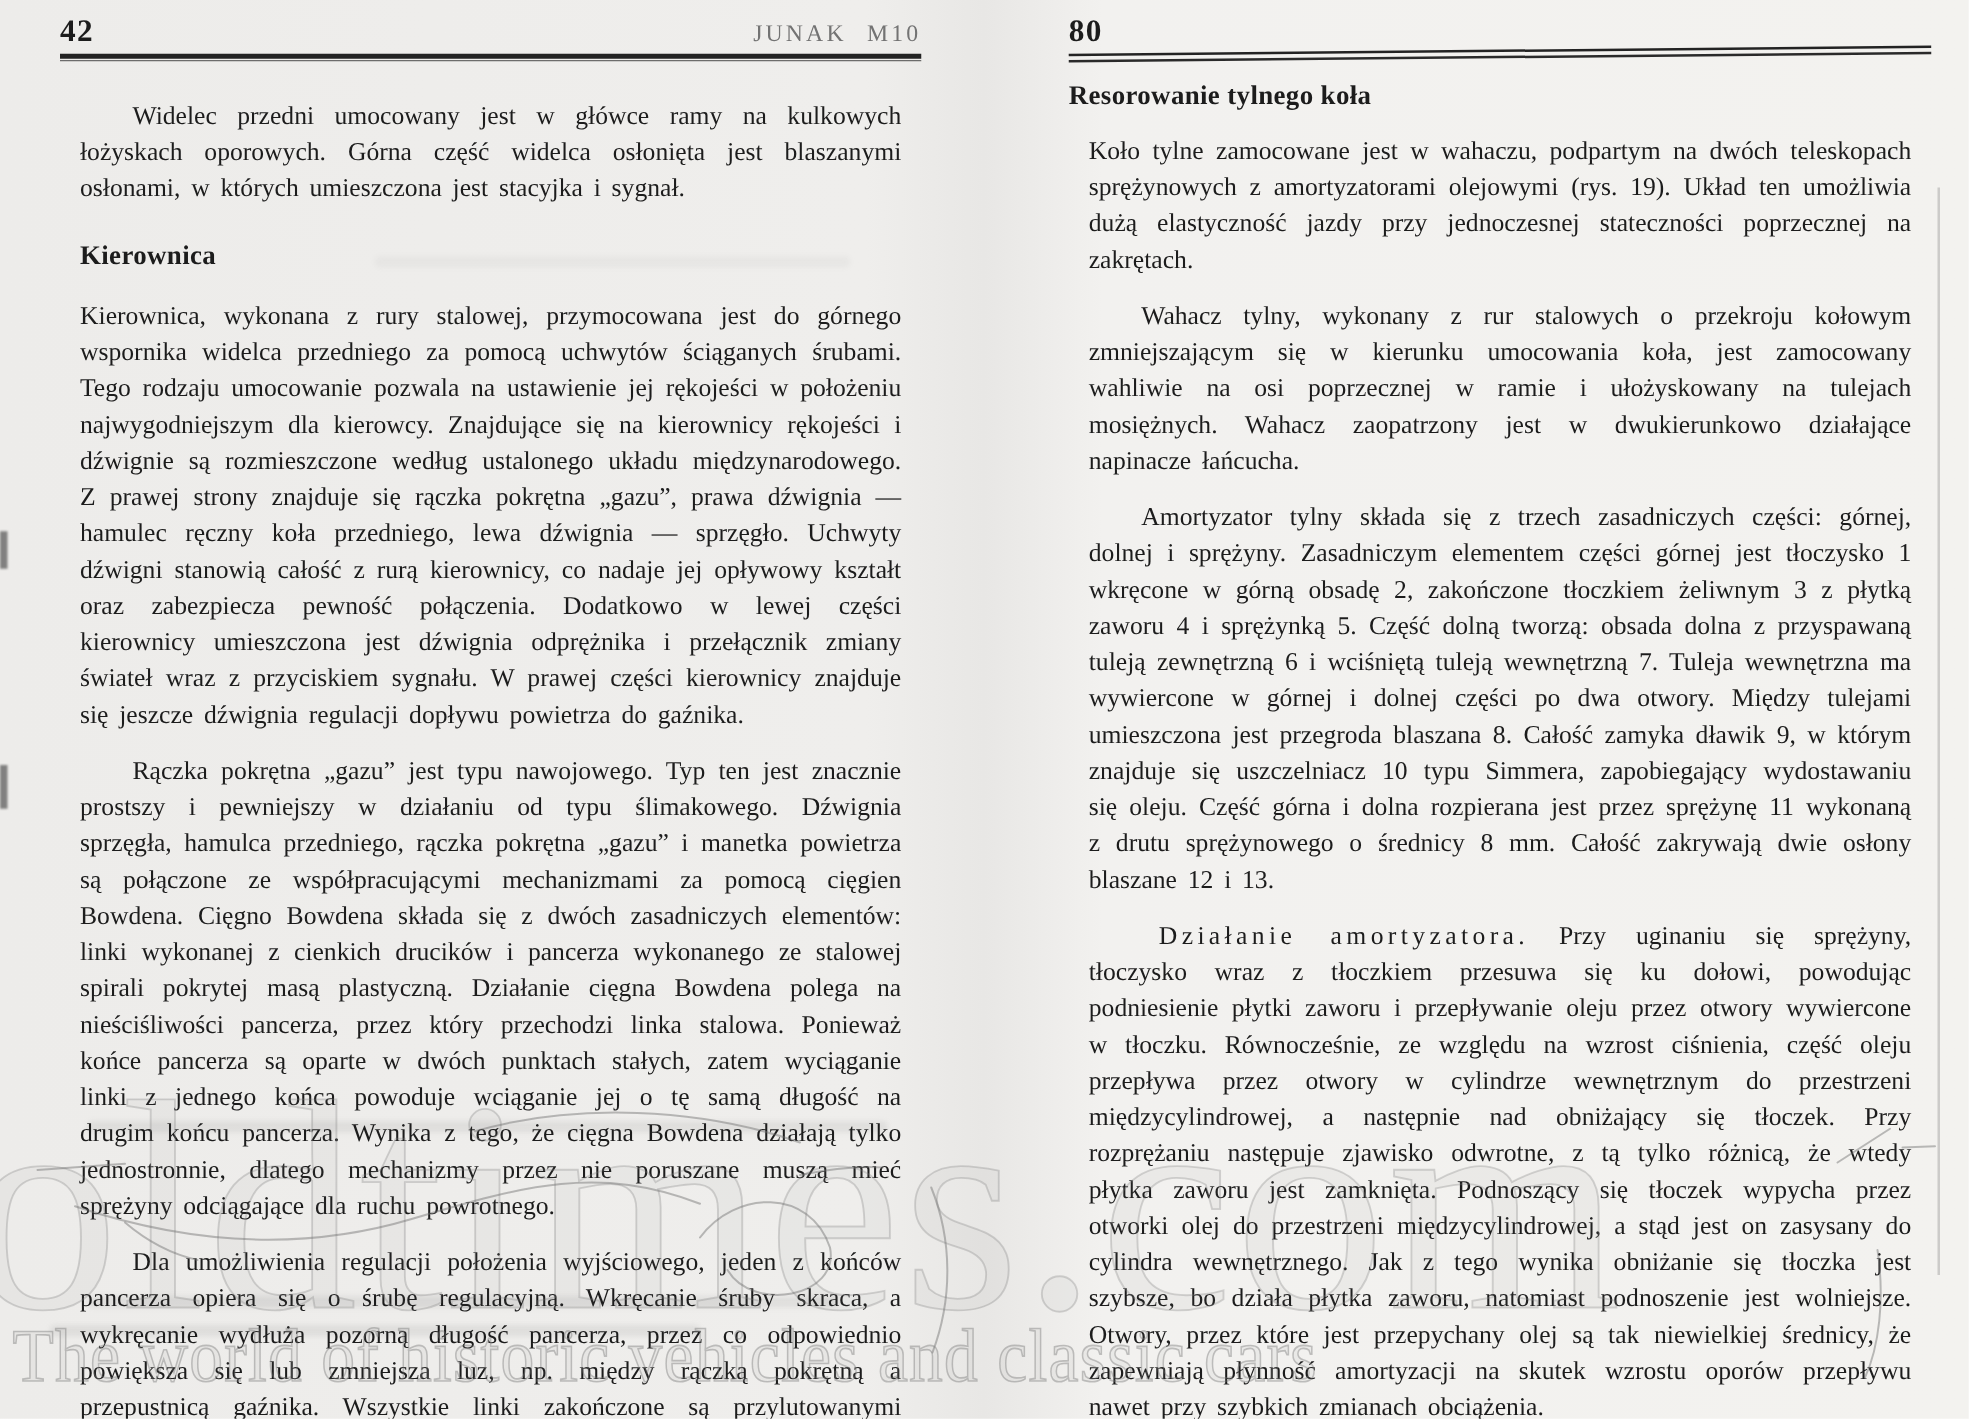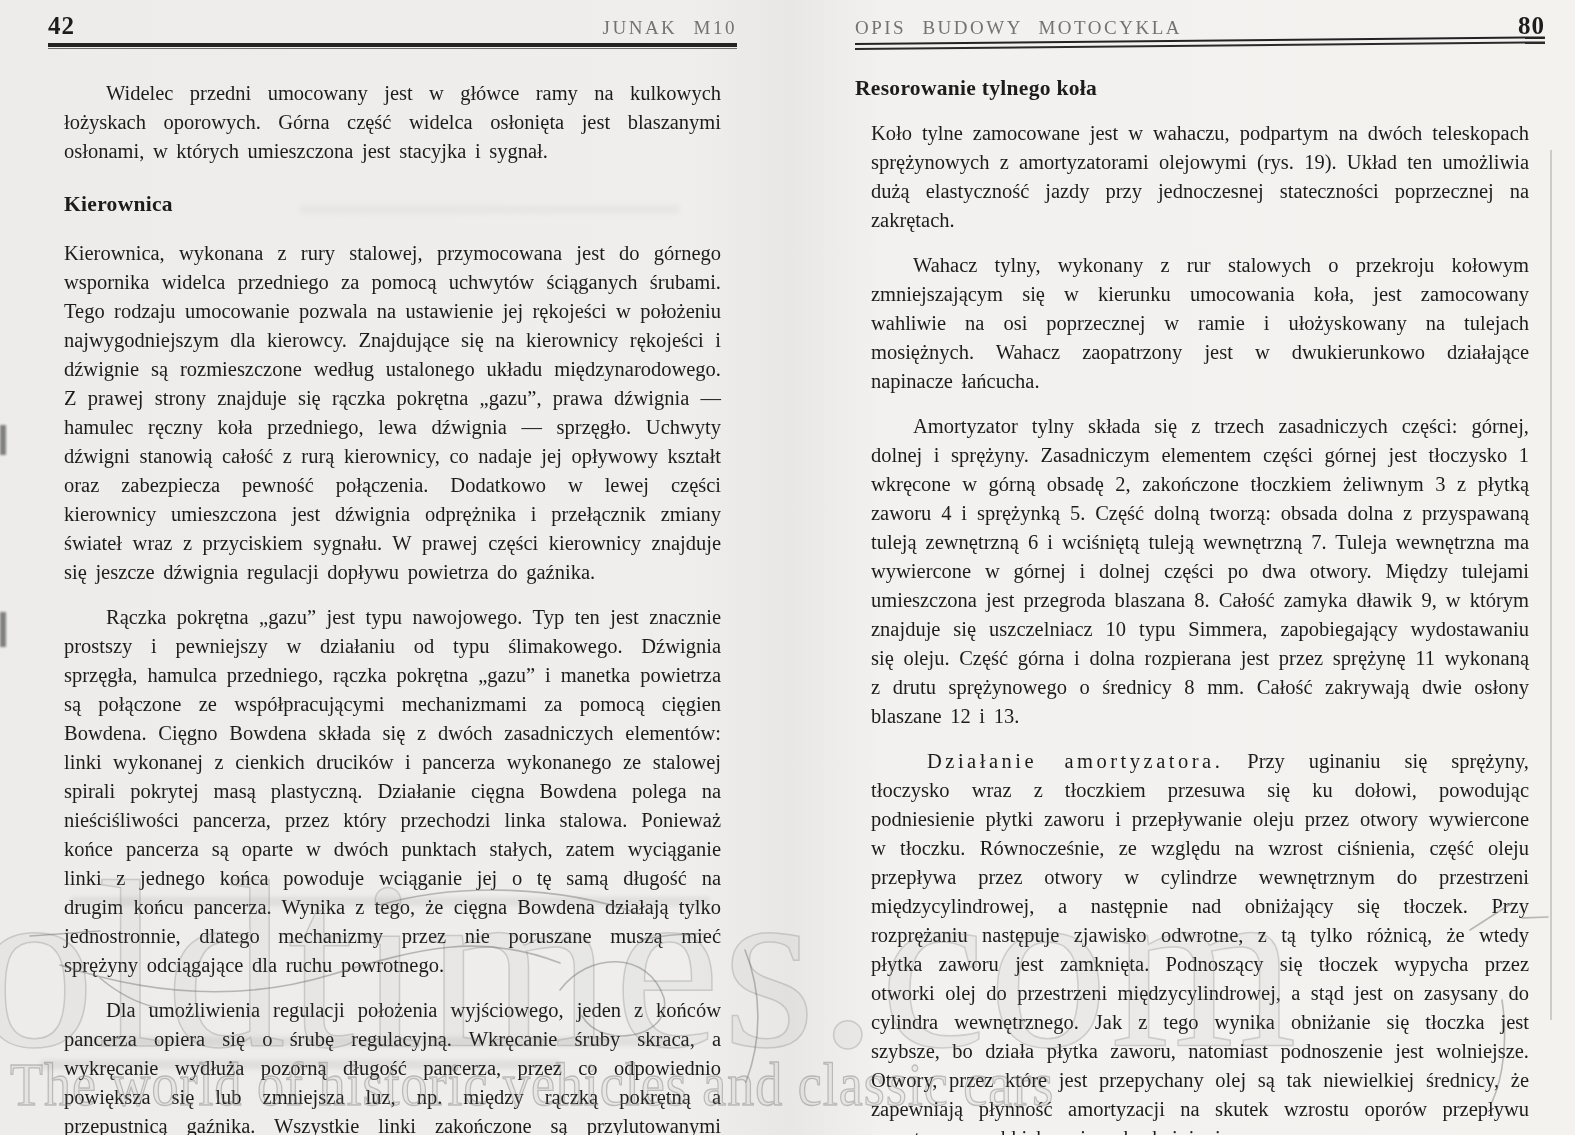--- a/index.html
+++ b/index.html
@@ -19,21 +19,21 @@
 
   .rule-left{margin-top:3px;height:1px;border-top:4px solid #232323;border-bottom:1px solid rgba(40,40,40,.65);}
   .rule-right{margin-top:3px;height:3px;border-top:2.5px solid #232323;border-bottom:2px solid #2a2a2a;
               transform:rotate(-0.55deg);transform-origin:left center;}
 
   .body{font-size:20.5px;line-height:29px;text-align:justify;margin:16px;word-spacing:3.5px;}
   .ind{text-indent:42px;}
   .ind4{text-indent:56px;margin-top:7px;}
   .first-left{margin-top:30px;}
   .sechead{font-size:21.5px;font-weight:bold;letter-spacing:.3px;margin:26px 0 22px 16px;}
-  .page.right .sechead{margin:26px 0 18px 0;}
+  .page.right .sechead{margin:14px 0 18px 0;}
   .spaced{letter-spacing:3.5px;}
 
   .wm-big{
     position:absolute;left:-25px;top:845px;z-index:3;pointer-events:none;
     font-size:240px;line-height:1;letter-spacing:2px;white-space:nowrap;
     color:rgba(120,120,120,0.06);-webkit-text-stroke:1.5px rgba(125,125,125,0.30);
   }
   .wm-slogan{
     position:absolute;left:10px;top:1050px;z-index:3;pointer-events:none;
     font-size:54px;letter-spacing:1px;white-space:nowrap;
@@ -59,21 +59,20 @@
 
     <p class="body ind first-left">Widelec przedni umocowany jest w główce ramy na kulkowych łożyskach oporowych. Górna część widelca osłonięta jest blaszanymi osłonami, w których umieszczona jest stacyjka i sygnał.</p>
     <h2 class="sechead">Kierownica</h2>
     <p class="body">Kierownica, wykonana z rury stalowej, przymocowana jest do górnego wspornika widelca przedniego za pomocą uchwytów ściąganych śrubami. Tego rodzaju umocowanie pozwala na ustawienie jej rękojeści w położeniu najwygodniejszym dla kierowcy. Znajdujące się na kierownicy rękojeści i dźwignie są rozmieszczone według ustalonego układu międzynarodowego. Z prawej strony znajduje się rączka pokrętna „gazu”, prawa dźwignia — hamulec ręczny koła przedniego, lewa dźwignia — sprzęgło. Uchwyty dźwigni stanowią całość z rurą kierownicy, co nadaje jej opływowy kształt oraz zabezpiecza pewność połączenia. Dodatkowo w lewej części kierownicy umieszczona jest dźwignia odprężnika i przełącznik zmiany świateł wraz z przyciskiem sygnału. W prawej części kierownicy znajduje się jeszcze dźwignia regulacji dopływu powietrza do gaźnika.</p>
     <p class="body ind">Rączka pokrętna „gazu” jest typu nawojowego. Typ ten jest znacznie prostszy i pewniejszy w działaniu od typu ślimakowego. Dźwignia sprzęgła, hamulca przedniego, rączka pokrętna „gazu” i manetka powietrza są połączone ze współpracującymi mechanizmami za pomocą cięgien Bowdena. Cięgno Bowdena składa się z dwóch zasadniczych elementów: linki wykonanej z cienkich drucików i pancerza wykonanego ze stalowej spirali pokrytej masą plastyczną. Działanie cięgna Bowdena polega na nieściśliwości pancerza, przez który przechodzi linka stalowa. Ponieważ końce pancerza są oparte w dwóch punktach stałych, zatem wyciąganie linki z jednego końca powoduje wciąganie jej o tę samą długość na drugim końcu pancerza. Wynika z tego, że cięgna Bowdena działają tylko jednostronnie, dlatego mechanizmy przez nie poruszane muszą mieć sprężyny odciągające dla ruchu powrotnego.</p>
     <p class="body ind">Dla umożliwienia regulacji położenia wyjściowego, jeden z końców pancerza opiera się o śrubę regulacyjną. Wkręcanie śruby skraca, a wykręcanie wydłuża pozorną długość pancerza, przez co odpowiednio powiększa się lub zmniejsza luz, np. między rączką pokrętną a przepustnicą gaźnika. Wszystkie linki zakończone są przylutowanymi zaczepami.</p>
   </section>
 
   <section class="page right">
     <header class="pagehead">
-      <span class="runtitle">OPIS BUDOWY MOTOCYKLA</span>
       <span class="pagenum">80</span>
     </header>
     <div class="rule-right"></div>
 
     <h2 class="sechead">Resorowanie tylnego koła</h2>
     <p class="body">Koło tylne zamocowane jest w wahaczu, podpartym na dwóch teleskopach sprężynowych z amortyzatorami olejowymi (rys. 19). Układ ten umożliwia dużą elastyczność jazdy przy jednoczesnej stateczności poprzecznej na zakrętach.</p>
     <p class="body ind">Wahacz tylny, wykonany z rur stalowych o przekroju kołowym zmniejszającym się w kierunku umocowania koła, jest zamocowany wahliwie na osi poprzecznej w ramie i ułożyskowany na tulejach mosiężnych. Wahacz zaopatrzony jest w dwukierunkowo działające napinacze łańcucha.</p>
     <p class="body ind">Amortyzator tylny składa się z trzech zasadniczych części: górnej, dolnej i sprężyny. Zasadniczym elementem części górnej jest tłoczysko 1 wkręcone w górną obsadę 2, zakończone tłoczkiem żeliwnym 3 z płytką zaworu 4 i sprężynką 5. Część dolną tworzą: obsada dolna z przyspawaną tuleją zewnętrzną 6 i wciśniętą tuleją wewnętrzną 7. Tuleja wewnętrzna ma wywiercone w górnej i dolnej części po dwa otwory. Między tulejami umieszczona jest przegroda blaszana 8. Całość zamyka dławik 9, w którym znajduje się uszczelniacz 10 typu Simmera, zapobiegający wydostawaniu się oleju. Część górna i dolna rozpierana jest przez sprężynę 11 wykonaną z drutu sprężynowego o średnicy 8 mm. Całość zakrywają dwie osłony blaszane 12 i 13.</p>
     <p class="body ind4"><span class="spaced">Działanie amortyzatora.</span><span> Przy uginaniu się sprężyny, tłoczysko wraz z tłoczkiem przesuwa się ku dołowi, powodując podniesienie płytki zaworu i przepływanie oleju przez otwory wywiercone w tłoczku. Równocześnie, ze względu na wzrost ciśnienia, część oleju przepływa przez otwory w cylindrze wewnętrznym do przestrzeni międzycylindrowej, a następnie nad obniżający się tłoczek. Przy rozprężaniu następuje zjawisko odwrotne, z tą tylko różnicą, że wtedy płytka zaworu jest zamknięta. Podnoszący się tłoczek wypycha przez otworki olej do przestrzeni międzycylindrowej, a stąd jest on zasysany do cylindra wewnętrznego. Jak z tego wynika obniżanie się tłoczka jest szybsze, bo działa płytka zaworu, natomiast podnoszenie jest wolniejsze. Otwory, przez które jest przepychany olej są tak niewielkiej średnicy, że zapewniają płynność amortyzacji na skutek wzrostu oporów przepływu nawet przy szybkich zmianach obciążenia.</span></p>
     <p class="body ind">Aby zapobiec dobijaniu tłoczka o dolne i górne ograniczenie cylindra wewnętrznego przy bardzo silnych ugięciach, najniższy i najwyższy otworek umieszczono w pewnej odległości od końców cylindra. Powoduje to powstawanie w dolnej i górnej części cylindra poduszki olejowej eliminującej uderzenia.</p>

